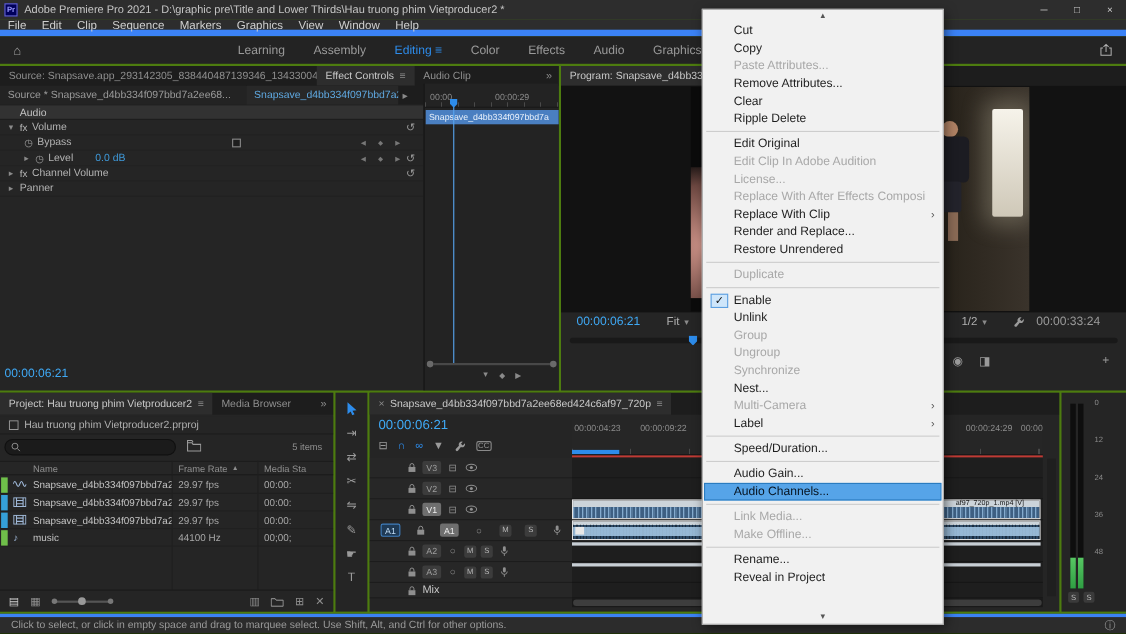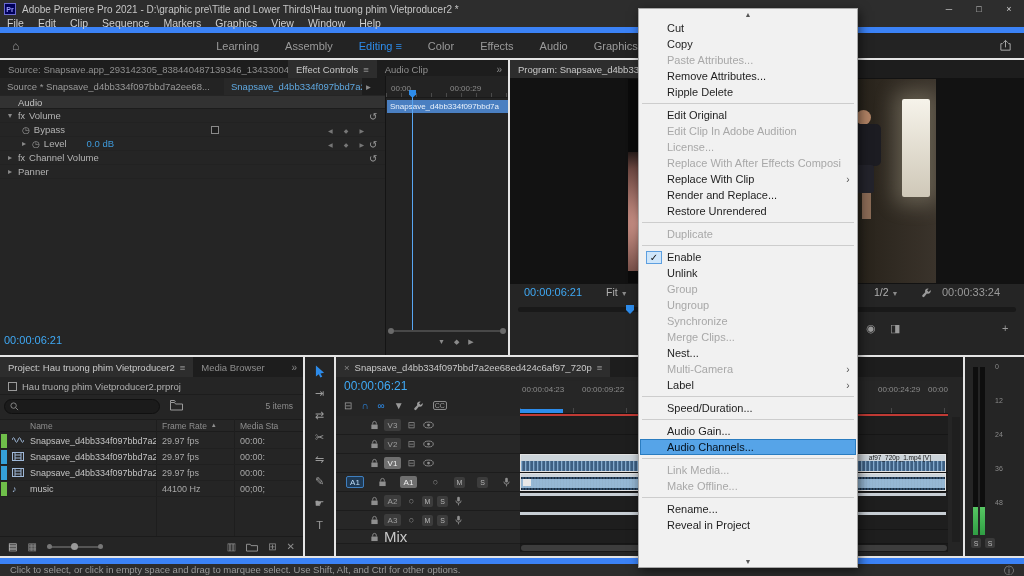--- a/index.html
+++ b/index.html
@@ -1,17 +1,17 @@
 <!DOCTYPE html>
 <html><head>
 <meta charset="utf-8">
 <style>
 *{margin:0;padding:0;box-sizing:border-box;font-family:"Liberation Sans",sans-serif}
 html,body{background:#000}
-#app{position:relative;width:1024px;height:576px;background:#e5e5e5;overflow:hidden;color:#c8c8c8}
+#app{position:relative;width:1024px;height:576px;background:#4d7c0f;overflow:hidden;color:#c8c8c8}
 .abs{position:absolute}
 
 .titlebar{left:0;top:0;width:1024px;height:18px;background:#2d2d2d;display:flex;align-items:center;font-size:10px;color:#c5c5c5}
 .pr-icon{width:12px;height:12px;margin:0 6px 0 4px;background:#00005b;color:#9b9bff;font-size:7px;font-weight:bold;display:flex;align-items:center;justify-content:center;border:1px solid #6a6ad0;flex:0 0 auto}
 .title-text{white-space:nowrap;overflow:hidden}
 .win-btns{margin-left:auto;display:flex;height:100%}
 .win-btn{width:30px;display:flex;align-items:center;justify-content:center;font-size:9px;color:#cfcfcf}
 .menubar{left:0;top:18px;width:1024px;height:15px;background:#2d2d2d;display:flex;align-items:center;font-size:10.5px;color:#cfcfcf;border-bottom:6px solid #3b82f6}
 .menubar span{padding:0 7px;white-space:nowrap}
 .wsbar{left:0;top:33px;width:1024px;height:25px;background:#232323;display:flex;align-items:center}
@@ -152,21 +152,21 @@
 
 .meter{left:965px;top:357px;width:59px;height:199px}
 .mbar{position:absolute;top:10px;width:5px;height:168px;background:#0e0e0e}
 .mbar::after{content:"";position:absolute;left:0;right:0;bottom:0;height:28px;background:linear-gradient(180deg,#57c763,#2f9e43)}
 .b1{left:8px}.b2{left:15px}
 .mlabels{position:absolute;left:30px;top:6px;font-size:7px;color:#8a8a8a}
 .mlabel{position:absolute;left:0;white-space:nowrap}
 .msolo{position:absolute;left:6px;top:181px;display:flex;gap:4px}
 .msolo span{width:10px;height:10px;background:#3a3a3a;border-radius:2px;font-size:7px;color:#b8b8b8;display:flex;align-items:center;justify-content:center}
 
-.statusbar{left:0;top:558px;width:1024px;height:18px;background:#2c2c2c;border-top:6px solid #3b82f6;display:flex;align-items:flex-start;font-size:9.5px;color:#9a9a9a;padding:0 10px}
+.statusbar{left:0;top:558px;width:1024px;height:18px;background:#2c2c2c;border-top:3px solid #3b82f6;display:flex;align-items:center;font-size:9.5px;color:#9a9a9a;padding:0 10px}
 .sb-info{margin-left:auto;font-size:10px}
 
 .ctxmenu{left:638px;top:8px;width:220px;height:560px;background:#f1f1f1;border:1px solid #a8a8a8;box-shadow:2px 3px 10px rgba(0,0,0,.55);z-index:100;display:flex;flex-direction:column;padding:0 1px}
 .cm-scroll{height:11px;display:flex;align-items:center;justify-content:center;font-size:7px;color:#555;flex:0 0 auto}
 .cm-item{display:flex;align-items:center;height:16px;font-size:11px;color:#1e1e1e;flex:0 0 auto;border:1px solid transparent}
 .cm-item.disabled{color:#a8a8a8}
 .cm-item.hl{background:#56a4e8;border:1px solid #2a7cc0;color:#06121e}
 .cm-check{width:16px;height:13px;margin:0 5px;display:flex;align-items:center;justify-content:center;font-size:10px}
 .cm-check.on{border:1px solid #5d9fe0;background:#cfe6fa;color:#111}
 .cm-label{flex:1;white-space:nowrap;overflow:hidden}
@@ -603,21 +603,21 @@
           </span>
         </div>
         <div class="tk-head" style="top: 173px; height: 14px;">
           <span class="tk-patch"></span>
           <span class="tk-lock">
             <svg width="9" height="10" viewBox="0 0 10 11">
               <path d="M3 5 V3.5 a2 2 0 0 1 4 0 V5" fill="none" stroke="currentColor"></path>
               <rect x="1.5" y="5" width="7" height="5" fill="currentColor"></rect>
             </svg>
           </span>
-          <span style="font-size: 15px;">Mix</span>
+          <span style="font-size: 10px;">Mix</span>
         </div>
       </div>
     <div>
         <div class="tk-lane" style="top: 59px;"></div>
         <div class="tk-lane" style="top: 78px;"></div>
         <div class="tk-lane" style="top: 97px;">
           <div class="clip video">
             <div class="clip-label">af97_720p_1.mp4 [V]</div>
           </div>
         </div>
@@ -681,20 +681,25 @@
           <span class="cm-label">Paste Attributes...</span>
           <span class="cm-arrow"></span>
         </div>
         <div class="cm-item">
           <span class="cm-check"></span>
           <span class="cm-label">Remove Attributes...</span>
           <span class="cm-arrow"></span>
         </div>
         <div class="cm-item">
           <span class="cm-check"></span>
+          <span class="cm-label">Clear</span>
+          <span class="cm-arrow"></span>
+        </div>
+        <div class="cm-item">
+          <span class="cm-check"></span>
           <span class="cm-label">Ripple Delete</span>
           <span class="cm-arrow"></span>
         </div>
         <div class="cm-sep"></div>
         <div class="cm-item">
           <span class="cm-check"></span>
           <span class="cm-label">Edit Original</span>
           <span class="cm-arrow"></span>
         </div>
         <div class="cm-item disabled">
@@ -752,25 +757,20 @@
         <div class="cm-item disabled">
           <span class="cm-check"></span>
           <span class="cm-label">Ungroup</span>
           <span class="cm-arrow"></span>
         </div>
         <div class="cm-item disabled">
           <span class="cm-check"></span>
           <span class="cm-label">Synchronize</span>
           <span class="cm-arrow"></span>
         </div>
-        <div class="cm-item disabled">
-          <span class="cm-check"></span>
-          <span class="cm-label">Merge Clips...</span>
-          <span class="cm-arrow"></span>
-        </div>
         <div class="cm-item">
           <span class="cm-check"></span>
           <span class="cm-label">Nest...</span>
           <span class="cm-arrow"></span>
         </div>
         <div class="cm-item disabled">
           <span class="cm-check"></span>
           <span class="cm-label">Multi-Camera</span>
           <span class="cm-arrow">›</span>
         </div>

